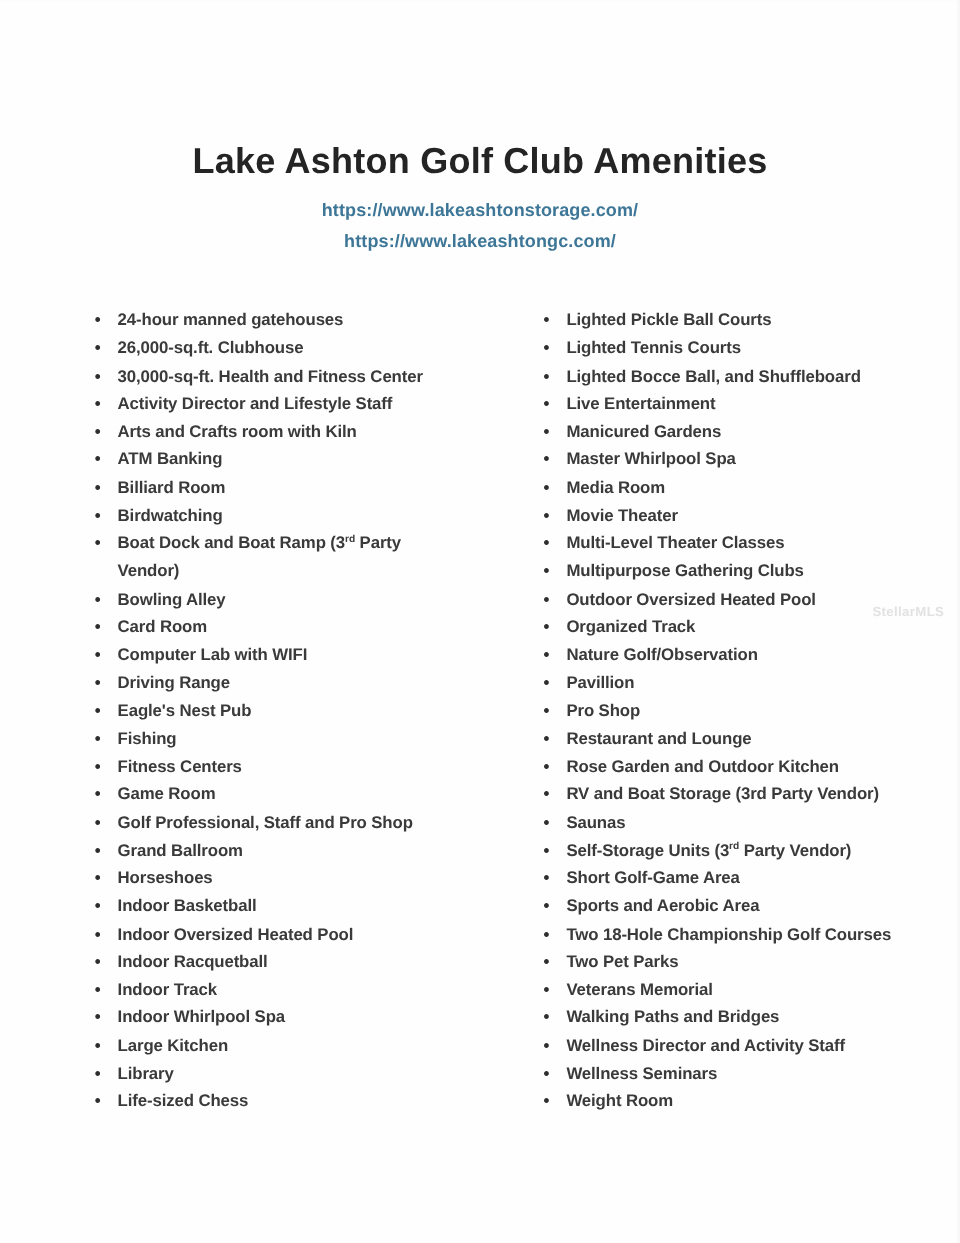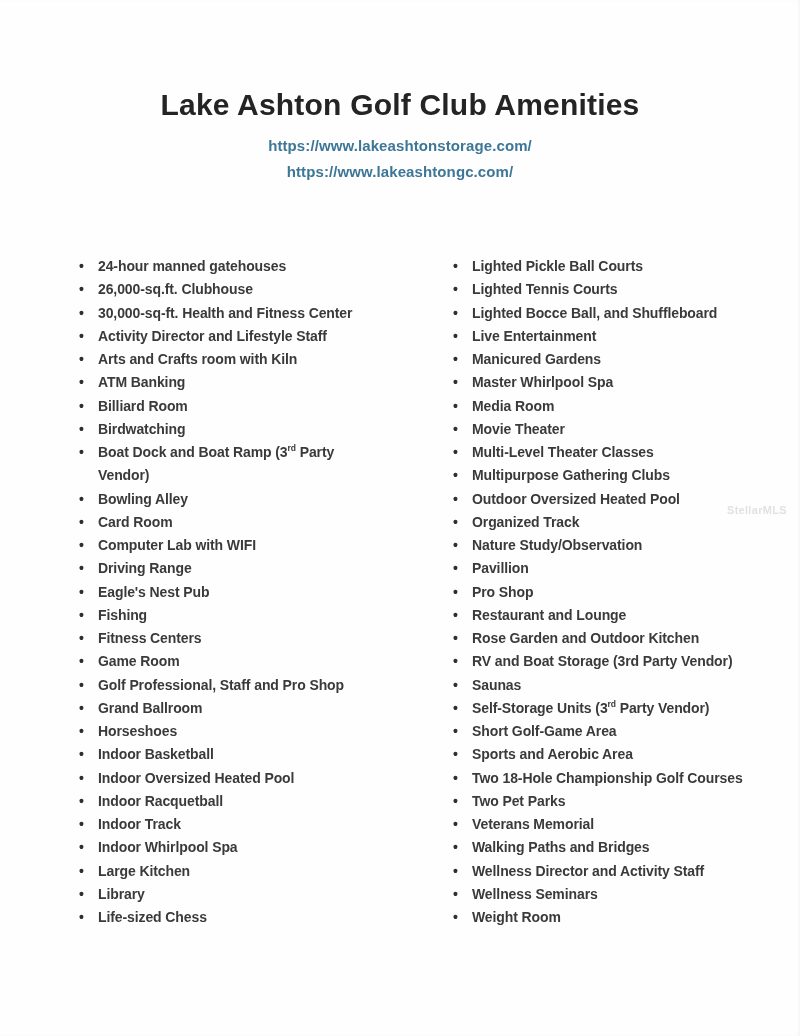--- a/index.html
+++ b/index.html
@@ -14,21 +14,21 @@
   .page {
     position: relative;
     width: 800px;
     height: 1036px;
     background: #fefefe;
     box-shadow: inset -2px 0 2px rgba(0,0,0,0.03);
     overflow: hidden;
   }
   .doc-title {
     margin: 0;
-    padding-top: 86px;
+    padding-top: 116px;
     text-align: center;
     font-size: 30px;
     line-height: 38px;
     font-weight: 600;
     color: #242424;
     letter-spacing: 0.2px;
   }
   .links {
     margin-top: 9px;
     text-align: center;
@@ -260,21 +260,21 @@
         <li>
           <span class="bullet">•</span>
           <span class="item-text">Outdoor Oversized Heated Pool</span>
         </li>
         <li>
           <span class="bullet">•</span>
           <span class="item-text">Organized Track</span>
         </li>
         <li>
           <span class="bullet">•</span>
-          <span class="item-text">Nature Study/Observation</span>
+          <span class="item-text">Nature Golf/Observation</span>
         </li>
         <li>
           <span class="bullet">•</span>
           <span class="item-text">Pavillion</span>
         </li>
         <li>
           <span class="bullet">•</span>
           <span class="item-text">Pro Shop</span>
         </li>
         <li>

